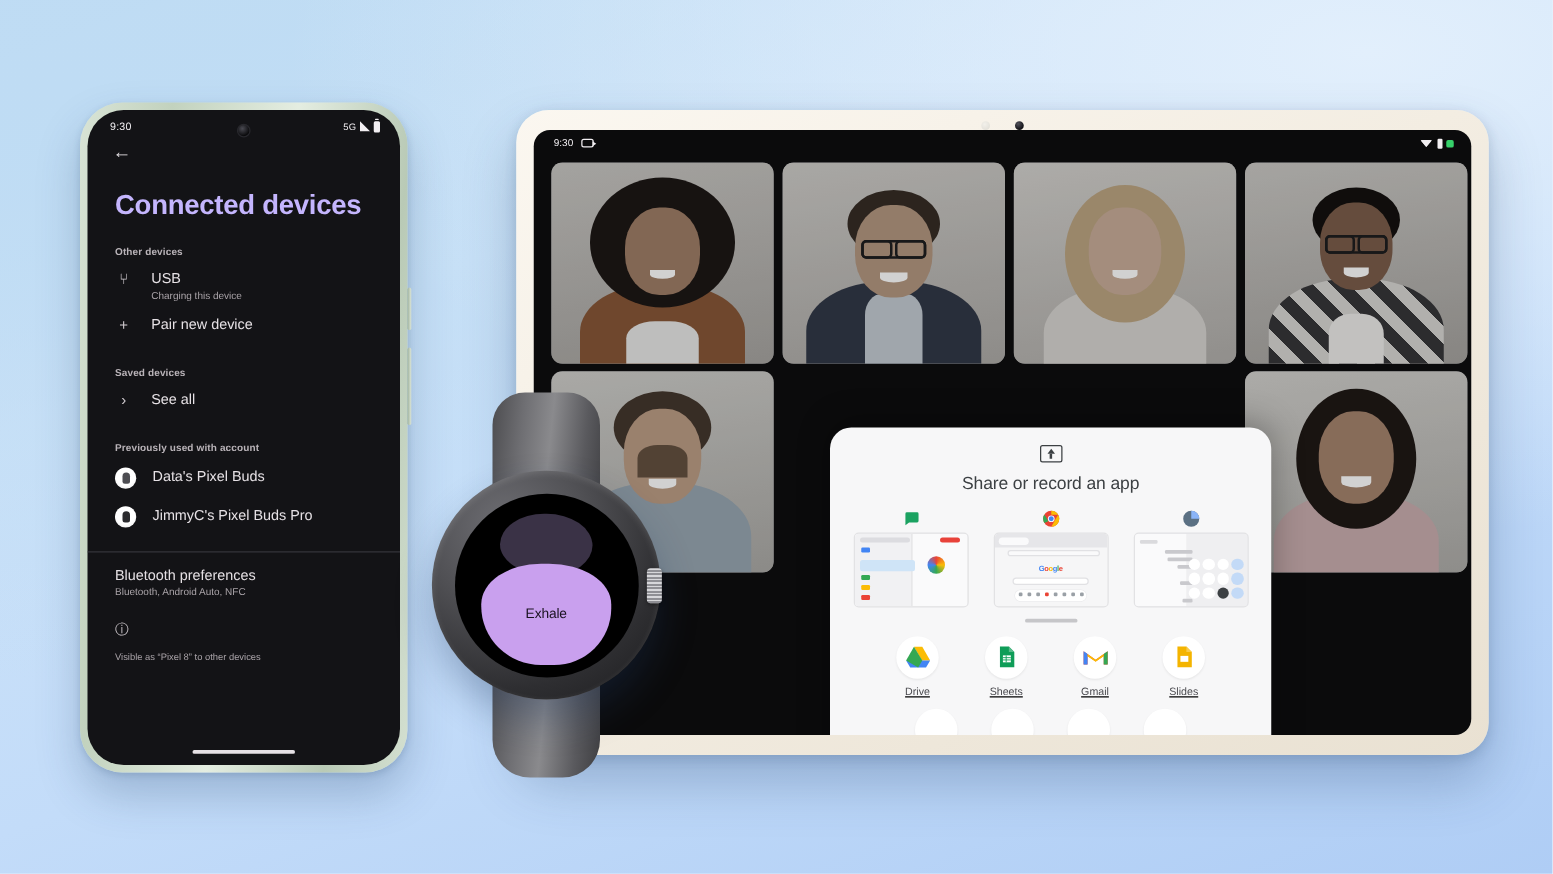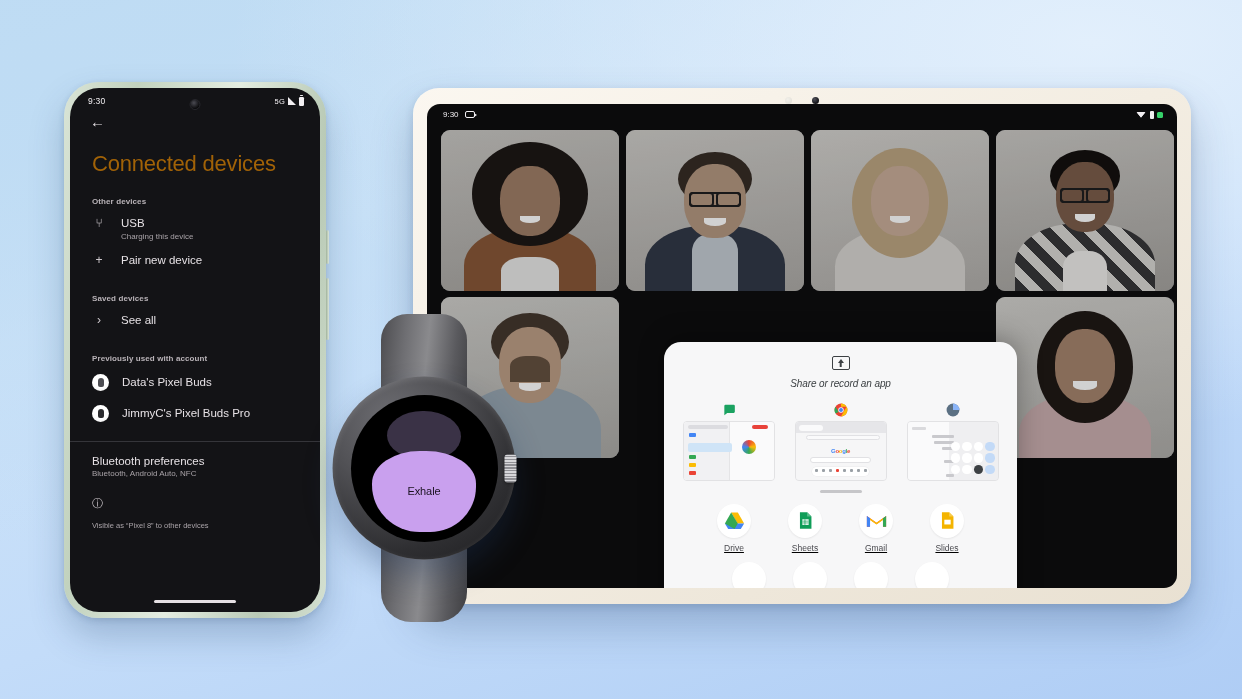--- a/index.html
+++ b/index.html
@@ -41,21 +41,21 @@
     width:11px; height:11px; border-radius:50%;
     background:radial-gradient(circle at 38% 32%,#4a4a52 0%,#0b0b0d 70%);
     border:1px solid #27272c;
   }
   .ph-status-right { display:flex; align-items:center; gap:3px; }
   .sig-tri { width:0;height:0;border-left:8px solid #F2EFF2;border-top:8px solid transparent; }
   .batt { width:5px;height:9px;border-radius:1.2px;background:#F2EFF2;position:relative; }
   .batt:before{content:"";position:absolute;top:-1.5px;left:1.2px;width:2.4px;height:1.2px;background:#F2EFF2;border-radius:1px;}
 
   .ph-back { padding:8px 0 0 20px; font-size:15px; line-height:1; color:#E6E1E5; }
-  .ph-title { padding:22px 22px 0 22px; font-size:22px; font-weight:400; letter-spacing:-.2px; color:#a16207; }
+  .ph-title { padding:22px 22px 0 22px; font-size:22px; font-weight:700; letter-spacing:-.2px; color:#c4b5fd; }
   .ph-section { padding:20px 22px 4px 22px; font-size:8px; color:#B9B3B8; letter-spacing:.1px;font-weight:bold; }
   .ph-row { display:flex; align-items:flex-start; gap:15px; padding:6px 22px 6px 22px; }
   .ph-ic { width:14px; flex:none; display:flex; justify-content:center; color:#CFC9CE; font-size:12px; line-height:15px; }
   .ph-rt { font-size:11.5px; color:#E6E1E5; line-height:15px; }
   .ph-rs { font-size:8px; color:#A9A3A8; margin-top:1px; }
   .ph-avrow { display:flex; align-items:center; gap:13px; padding:7px 22px; }
   .ph-av {
     width:17px;height:17px;border-radius:50%;flex:none;
     background:radial-gradient(circle at 50% 38%,#ffffff 0%,#ffffff 55%,#e8e8e8 100%);
     position:relative; overflow:hidden;
@@ -122,21 +122,21 @@
     position:absolute; left:223px; top:212px; width:353px; height:280px;
     background:#F7F7F8; border-radius:17px 17px 0 0; overflow:hidden;
     box-shadow:0 -4px 26px rgba(0,0,0,.3);
   }
   .share-ic { width:18px;height:14px;border:1.6px solid #3C4043;border-radius:2px;
               margin:14px auto 0; position:relative; }
   .share-ic:after{content:"";position:absolute;left:50%;top:2.2px;transform:translateX(-50%);
     width:0;height:0;border-left:3.4px solid transparent;border-right:3.4px solid transparent;border-bottom:4px solid #3C4043;}
   .share-ic:before{content:"";position:absolute;left:50%;top:6px;transform:translateX(-50%);
     width:2.6px;height:4.4px;background:#3C4043;}
-  .share-title { text-align:center; font-size:10px; color:#3C4043; margin-top:8px; letter-spacing:-.1px;font-style:italic; }
+  .share-title { text-align:center; font-size:14px; color:#3C4043; margin-top:8px; letter-spacing:-.1px; }
 
   .thumbs { display:flex; justify-content:center; gap:20px; margin-top:14px; }
   .thumb-w { width:92px; position:relative; }
   .thumb-app-ic { width:14px;height:14px;margin:0 auto 4px; position:relative; }
   .thumb {
     height:60px; border-radius:4px; overflow:hidden; position:relative;
     background:#EDEDEF; border:1px solid #E2E2E4;
   }
   .drag-bar { width:42px;height:2.5px;border-radius:2px;background:#C6C6C9;margin:9px auto 0; }
 
@@ -144,21 +144,21 @@
   .app { width:44px; text-align:center; }
   .app-ic { width:34px;height:34px;border-radius:50%;background:#fff;margin:0 auto;
             display:flex;align-items:center;justify-content:center; position:relative;
             box-shadow:0 1px 2px rgba(0,0,0,.07); }
   .app-lb { font-size:8.5px; color:#4A4A4F; margin-top:5px; }
   .apps2 { display:flex; justify-content:center; gap:27px; margin-top:9px; }
   .app2-ic { width:34px;height:34px;border-radius:50%;background:#fff;position:relative;overflow:hidden;
              box-shadow:0 1px 2px rgba(0,0,0,.07); }
 
   
-  .watch { position:absolute; left:326px; top:314px; width:196px; height:308px; }
+  .watch { position:absolute; left:339px; top:314px; width:196px; height:308px; }
   .band { position:absolute; left:50%; transform:translateX(-50%); width:86px;
           background:linear-gradient(96deg,#4C4C4F 0%,#6E6E72 26%,#8A8A8D 50%,#5A5A5E 78%,#3E3E41 100%); }
   .band.top { top:0; height:136px; border-radius:26px 26px 12px 12px; }
   .band.bot { bottom:0; height:136px; border-radius:12px 12px 30px 30px; }
   .watch-body {
     position:absolute; left:50%; top:50%; transform:translate(-50%,-50%);
     width:183px; height:183px; border-radius:50%;
     background:radial-gradient(circle at 32% 24%,#6E6E73 0%,#515155 34%,#2E2E31 70%,#1B1B1D 100%);
     box-shadow:0 16px 30px rgba(30,55,95,.32), inset 0 2px 6px rgba(255,255,255,.14);
   }

